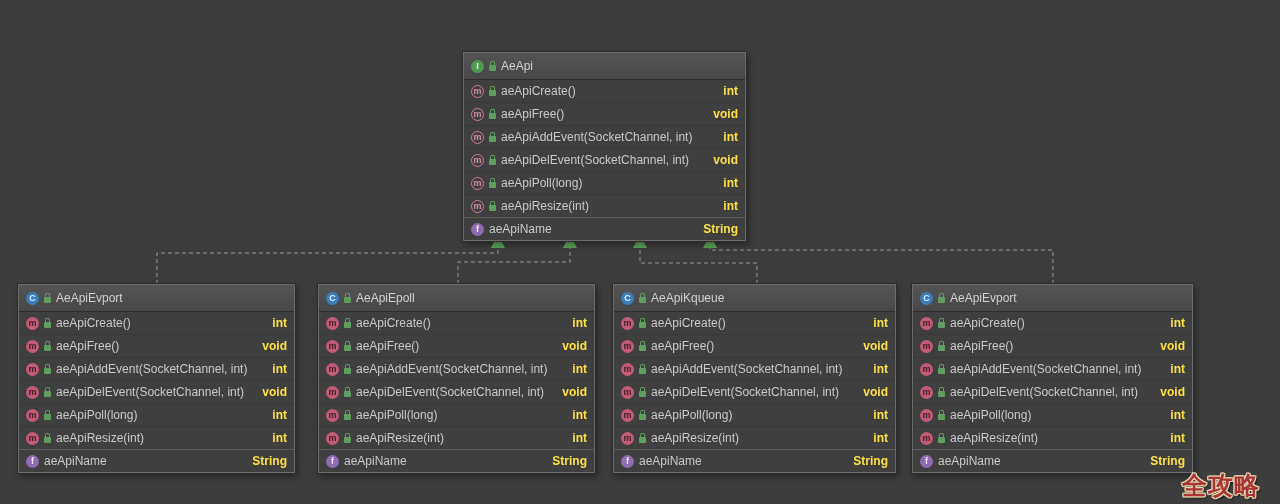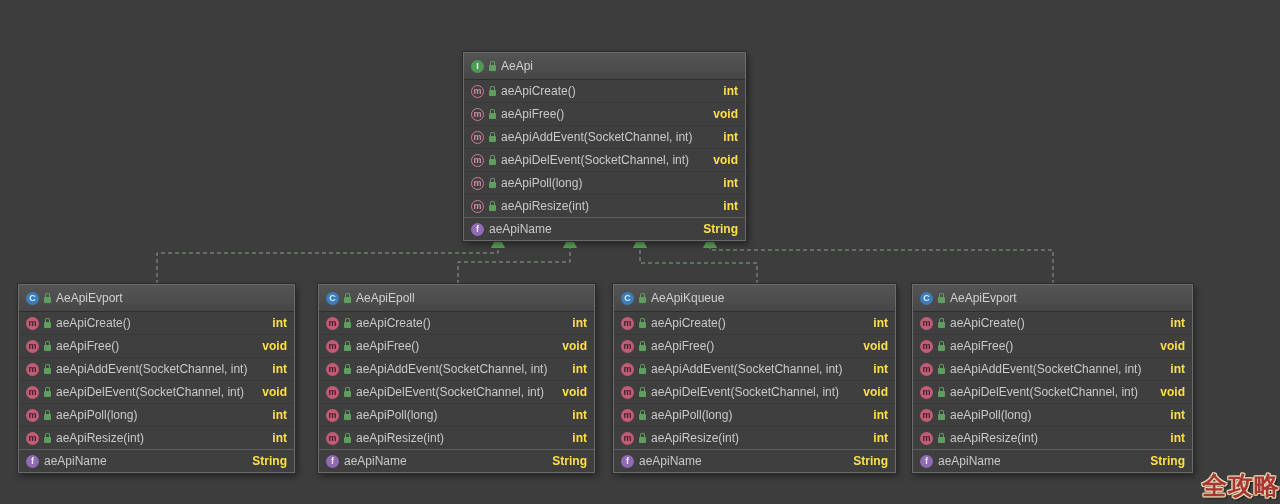--- a/index.html
+++ b/index.html
@@ -22,21 +22,21 @@
   .icon.iface{background:#4e9a52;color:#e5f4e2;}
   .icon.cls{background:#3c7dbb;color:#d9ecff;}
   .icon.method{background:#c25b76;color:#441f2c;}
   .icon.method.abstract{background:transparent;border:1px solid #c97e97;color:#d78ba3;
         width:11px;height:11px;}
   .icon.field{background:#8e6bb3;color:#f0e8fa;}
   .keyicon{position:relative;width:7px;height:6px;background:#5f9e5f;border-radius:1px;
            flex:none;margin-top:3px;}
   .keyicon::before{content:"";position:absolute;top:-4px;left:1px;width:3px;height:4px;
            border:1px solid #5f9e5f;border-bottom:none;border-radius:2px 2px 0 0;}
-  #watermark{position:absolute;right:0;bottom:2px;z-index:3;font-size:25px;font-weight:bold;
+  #watermark{position:absolute;right:20px;bottom:2px;z-index:3;font-size:25px;font-weight:bold;
            color:#a83636;letter-spacing:1px;
            text-shadow:-1px -1px 0 #e6d7ae,1px -1px 0 #e6d7ae,-1px 1px 0 #e6d7ae,
                        1px 1px 0 #e6d7ae,0 -1px 0 #e6d7ae,0 1px 0 #e6d7ae,
                        -1px 0 0 #e6d7ae,1px 0 0 #e6d7ae,2px 2px 2px rgba(0,0,0,.6);}
 </style>
 </head>
 <body>
 
 <div id="canvas">
 

